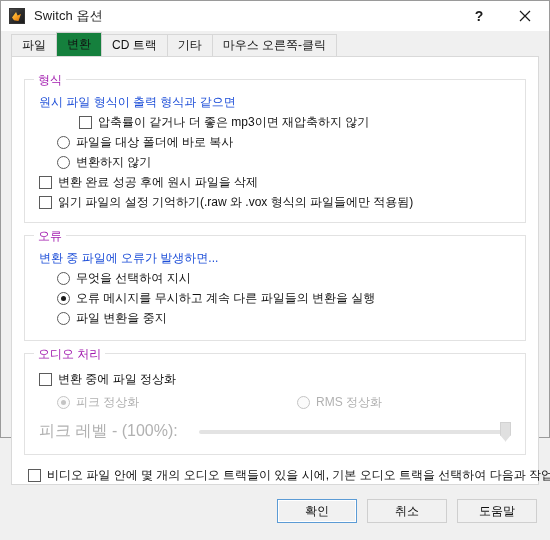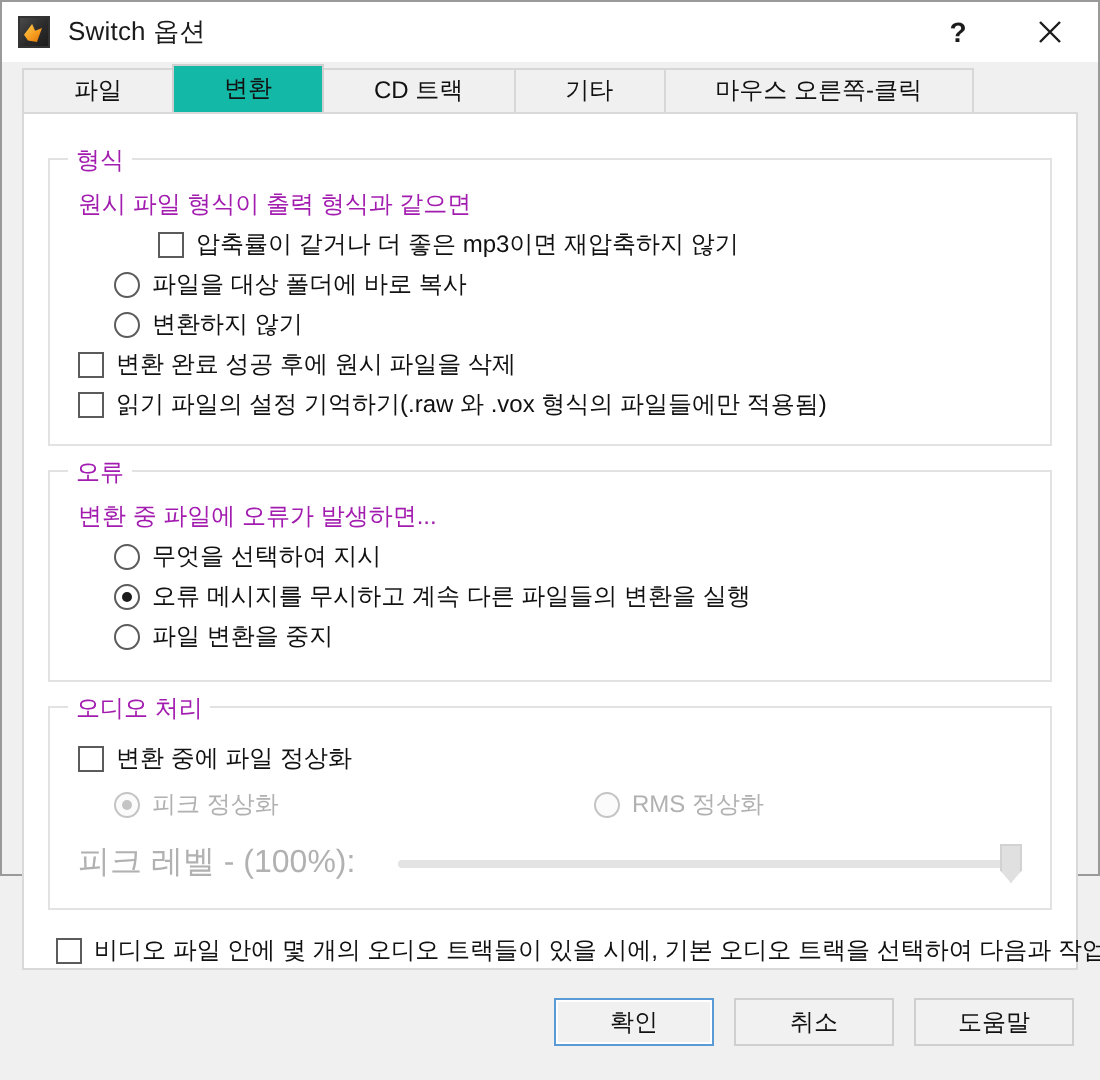--- a/index.html
+++ b/index.html
@@ -69,32 +69,32 @@
     display: flex;
     align-items: flex-end;
     padding-left: 10px;
     background: #f0f0f0;
     flex: 0 0 auto;
     position: relative;
     z-index: 2;
   }
   .tab {
     height: 22px;
-    padding: 0 25px;
+    padding: 0 10px;
     display: flex; align-items: center;
     font-size: 12px;
     color: #111;
     border: 1px solid #d7d7d7;
     border-bottom: none;
     background: #f0f0f0;
     margin-right: -1px;
     white-space: nowrap;
   }
   .tab.active {
-    background: #14b8a6;
+    background: #15803d;
     border-color: #d0d0d0;
     height: 24px;
     position: relative;
     z-index: 3;
   }
 
   
   #tabpage {
     margin: 0 10px;
     background: #ffffff;
@@ -118,21 +118,21 @@
     background: #ffffff;
     padding: 0 4px;
     font-size: 12px;
     color: #a21caf;
     white-space: nowrap;
   }
   .group.gp-format { margin-top: 12px; padding-bottom: 8px; }
 
   .plain-label {
     font-size: 12px;
-    color: #a21caf;
+    color: #1d4ed8;
     margin: 0 0 3px 4px;
   }
 
   
   .row {
     display: flex;
     align-items: center;
     margin: 3px 0;
     font-size: 12px;
     color: #111;

